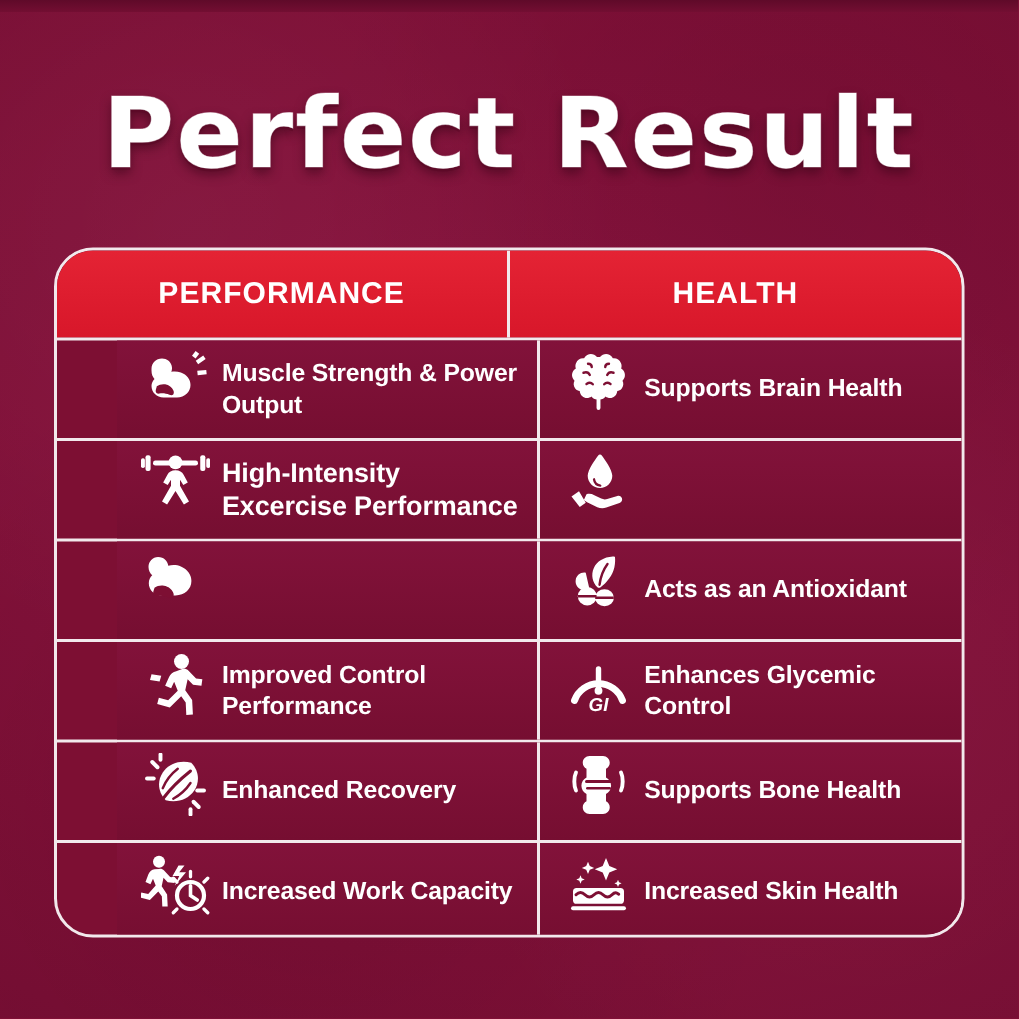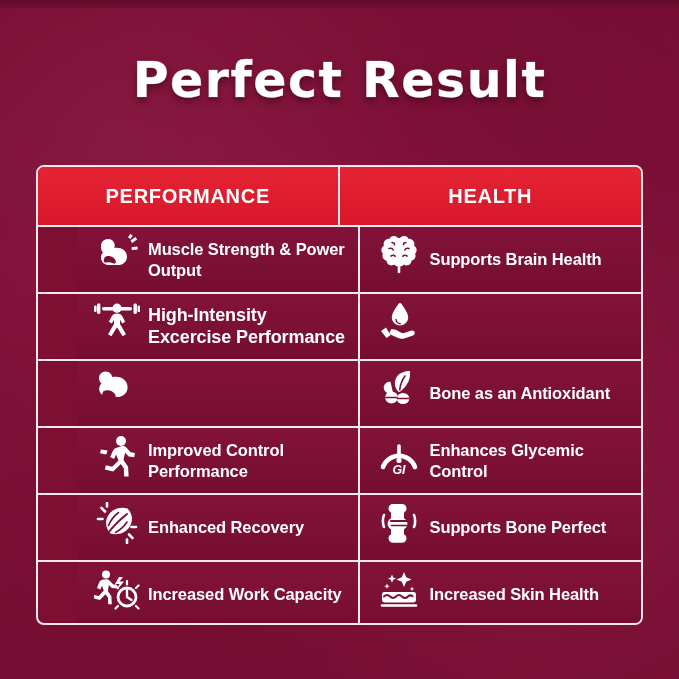--- a/index.html
+++ b/index.html
@@ -41,39 +41,39 @@
     background: linear-gradient(180deg, #5f0a29 0%, #730e32 100%);
   }
 
   .title {
     position: absolute;
     top: 52px;
     left: 0;
     width: 679px;
     text-align: center;
     font-family: "DejaVu Sans", sans-serif;
-    font-size: 49px;
+    font-size: 65px;
     font-weight: bold;
     letter-spacing: 1.5px;
     color: #ffffff;
     text-shadow:
        0 2px 0 rgba(90,8,36,0.55),
        0 4px 7px rgba(50,4,20,0.55);
     -webkit-text-stroke: 0.6px rgba(255,255,255,0.4);
     white-space: nowrap;
   }
 
   .table {
     position: absolute;
     left: 36px;
     top: 165px;
     width: 607px;
     height: 460px;
     border: 2px solid #f2e9ec;
-    border-radius: 8px;
+    border-radius: 26px;
     box-sizing: border-box;
     overflow: hidden;
     background: #7d0f33;
   }
 
   .thead {
     display: flex;
     height: 58px;
     background: linear-gradient(180deg, #e42334 0%, #d8172a 100%);
   }
@@ -217,21 +217,21 @@
           <span class="icon-wrap">
             <svg width="42" height="40" viewBox="0 0 42 40" fill="#ffffff">
               <path d="M30.5 3c-6 .4-10.6 3.2-12.6 7.6-2.1 4.6-.9 9.8 2.4 12.9.5.5 1.3.5 1.9.1 4.4-3.2 8.2-8.1 9.4-13.5.5-2.3.6-4.6.4-6.6-.1-.3-.3-.5-.6-.5z"></path>
               <path d="M27 8c-2.5 3.4-4.6 8.2-5.3 13.8" stroke="#7d0f33" stroke-width="1.6" fill="none" stroke-linecap="round"></path>
               <path d="M12.5 13.8c-3.2-.6-6.2 1.6-6.7 4.8-.5 3.2 1.6 6.2 4.8 6.7 1.6.3 3.1-.1 4.3-1l-2.4-10.5z"></path>
               <ellipse cx="13.5" cy="29.5" rx="6.3" ry="6.1"></ellipse>
               <ellipse cx="25" cy="30.5" rx="6.3" ry="5.6"></ellipse>
               <path d="M7.3 29.5h12.4M18.8 30.5h12.4" stroke="#7d0f33" stroke-width="1.6"></path>
             </svg>
           </span>
-          <span class="cell-label">Bone as an Antioxidant</span>
+          <span class="cell-label">Acts as an Antioxidant</span>
         </div>
       </div>
 
       <div class="trow">
         <div class="cell left">
           <span class="icon-wrap">
             <svg width="40" height="42" viewBox="0 0 40 42" fill="#ffffff">
               <circle cx="24" cy="6" r="5"></circle>
               <path d="M20.5 12.5c-2.2.4-3.9 1.8-4.8 3.8l-2.6 5.8 4 1.8 2-4.4 2.4 6-6.4 6.3-6.2-1.6-1.1 4.2 8.4 2.2 7.6-7.5 3 4.2.4 8.3 4.4-.2-.5-9.7-4.6-6.6 1.6-7.3 3.6 3.7 5.6.7.6-4.3-4.2-.6-5-5.2c-1-1-2.4-1.4-3.8-1.2z"></path>
               <path d="M10.5 15.5l-6.5-1-1 3.8 6.4 1.1z"></path>
@@ -273,21 +273,21 @@
         </div>
         <div class="cell">
           <span class="icon-wrap">
             <svg width="38" height="42" viewBox="0 0 38 42" fill="#ffffff">
               <path d="M13 2c-2.5 0-4.5 2-4.5 4.5 0 1.8 1 3.3 2.5 4v5.8c-2 1-3.4 3.1-3.4 5.5s1.4 4.5 3.4 5.5v4.9c-1.5.7-2.5 2.2-2.5 4 0 2.5 2 4.5 4.5 4.5h9c2.5 0 4.5-2 4.5-4.5 0-1.8-1-3.3-2.5-4v-4.9c2-1 3.4-3.1 3.4-5.5s-1.4-4.5-3.4-5.5V10.5c1.5-.7 2.5-2.2 2.5-4C26.5 4 24.5 2 22 2h-9z"></path>
               <path d="M11 19h16" stroke="#7d0f33" stroke-width="2" stroke-linecap="round"></path>
               <path d="M11.5 23.5h15" stroke="#7d0f33" stroke-width="1.6" stroke-linecap="round"></path>
               <path d="M4 13c-1.5 3-1.5 9 0 12M34 13c1.5 3 1.5 9 0 12" stroke="#ffffff" stroke-width="2.6" fill="none" stroke-linecap="round"></path>
             </svg>
           </span>
-          <span class="cell-label">Supports Bone Perfect</span>
+          <span class="cell-label">Supports Bone Health</span>
         </div>
       </div>
 
       <div class="trow">
         <div class="cell left">
           <span class="icon-wrap">
             <svg width="46" height="42" viewBox="0 0 46 42" fill="#ffffff">
               <circle cx="12" cy="5.5" r="4"></circle>
               <path d="M9 10.5c-1.8.3-3.2 1.5-4 3.2L3 19l3.3 1.5 1.7-3.7 1.8 4.6-5 5.6-4.6-1 -.9 3.4 6.6 1.6 5.6-5.7 2.4 3.2.3 6.8h3.6l-.4-8-3.6-5.4 1.2-5.8 2.8 3 4.6.5.5-3.5-3.5-.5-4-4.2c-.9-.9-2-1.3-3.2-1.1z"></path>
               <circle cx="33" cy="28" r="9" fill="none" stroke="#ffffff" stroke-width="2.8"></circle>

